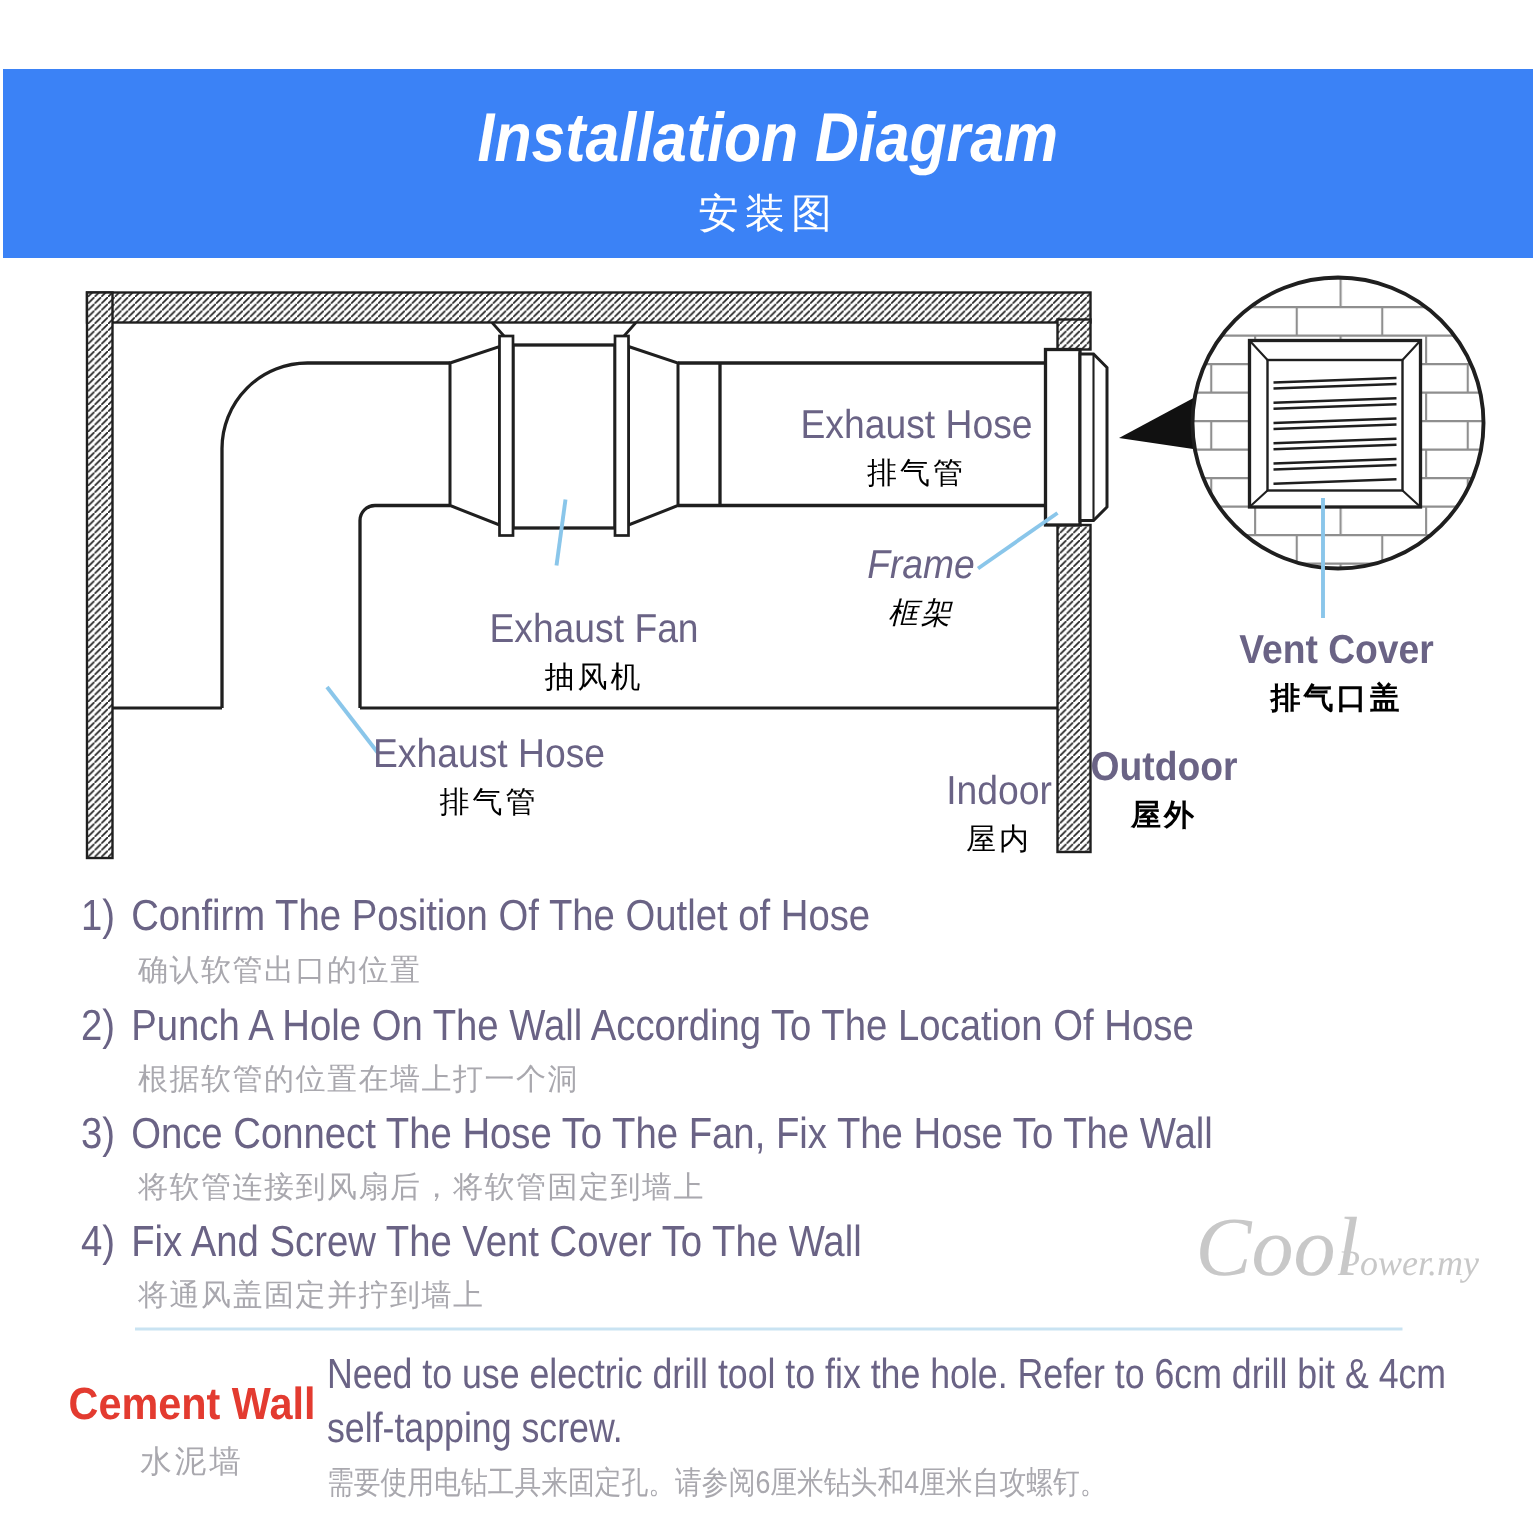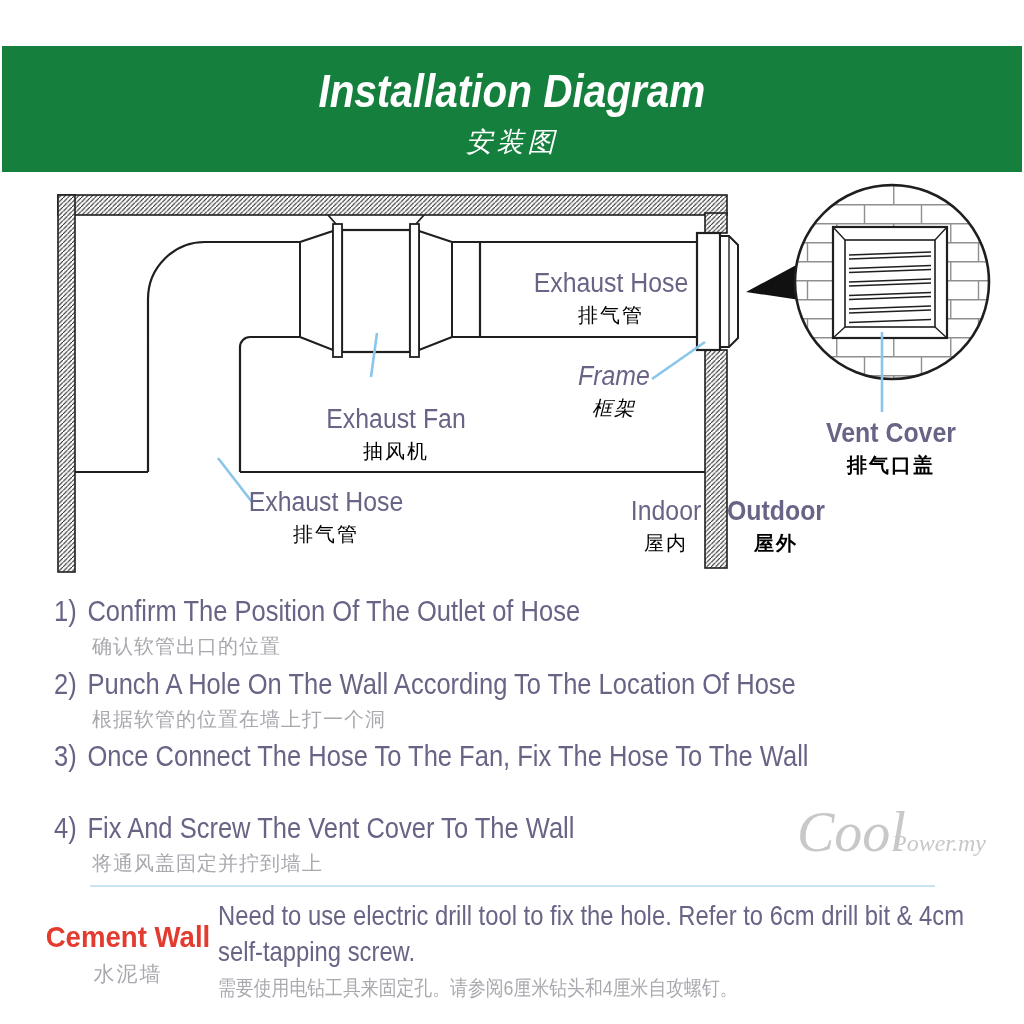--- a/index.html
+++ b/index.html
@@ -1,23 +1,23 @@
 <!DOCTYPE html>
 <html><head>
 <meta charset="utf-8">
 <style>
   html,body{margin:0;padding:0;}
   body{
     width:1024px;height:1024px;position:relative;background:#ffffff;
     font-family:"Liberation Sans", sans-serif;overflow:hidden;
   }
   
-  .banner{position:absolute;left:2px;right:2px;top:46px;height:126px;background:#15803d;text-align:center;}
+  .banner{position:absolute;left:2px;right:2px;top:46px;height:126px;background:#3b82f6;text-align:center;}
   .banner .title{display:inline-block;margin-top:18px;color:#ffffff;font-size:46px;font-weight:700;font-style:italic;transform:scaleX(.88);white-space:nowrap;}
-  .banner .subtitle{margin-top:6px;color:#ffffff;font-size:27px;letter-spacing:4px;font-style:italic;}
+  .banner .subtitle{margin-top:6px;color:#ffffff;font-size:27px;letter-spacing:4px;}
   
   .artwork{position:absolute;left:0;top:0;width:1024px;height:1024px;}
   
   .dlabel{position:absolute;transform:translateX(-50%);text-align:center;white-space:nowrap;}
   .dlabel .en{display:block;font-size:27px;color:#6A6385;transform:scaleX(.92);}
   .dlabel .zh{display:block;font-size:20px;color:#000000;margin-top:3px;letter-spacing:2px;}
   
   .step{position:absolute;left:54px;white-space:nowrap;}
   .step .line1{display:flex;font-size:29px;color:#6A6385;transform:scaleX(.88);transform-origin:left top;}
   .step .num{width:38px;flex:0 0 38px;}
@@ -119,21 +119,21 @@
   <span class="zh">框架</span>
 </div>
 <div class="dlabel" style="left:396px;top:404px;">
   <span class="en">Exhaust Fan</span>
   <span class="zh">抽风机</span>
 </div>
 <div class="dlabel" style="left:326px;top:487px;">
   <span class="en">Exhaust Hose</span>
   <span class="zh">排气管</span>
 </div>
-<div class="dlabel" style="left:666px;top:496px;">
+<div class="dlabel" style="left:666px;top:512px;">
   <span class="en">Indoor</span>
   <span class="zh">屋内</span>
 </div>
 <div class="dlabel" style="left:776px;top:496px;font-weight:bold;">
   <span class="en">Outdoor</span>
   <span class="zh">屋外</span>
 </div>
 <div class="dlabel" style="left:891px;top:418px;font-weight:bold;">
   <span class="en">Vent Cover</span>
   <span class="zh">排气口盖</span>
@@ -151,20 +151,21 @@
     <span class="num">2)</span>
     <span>Punch A Hole On The Wall According To The Location Of Hose</span>
   </div>
   <span class="zh">根据软管的位置在墙上打一个洞</span>
 </div>
 <div class="step" style="top:740px;">
   <div class="line1">
     <span class="num">3)</span>
     <span>Once Connect The Hose To The Fan, Fix The Hose To The Wall</span>
   </div>
+  <span class="zh">将软管连接到风扇后，将软管固定到墙上</span>
 </div>
 <div class="step" style="top:812px;">
   <div class="line1">
     <span class="num">4)</span>
     <span>Fix And Screw The Vent Cover To The Wall</span>
   </div>
   <span class="zh">将通风盖固定并拧到墙上</span>
 </div>
 
 <span class="logo logo-cool">Cool</span>

